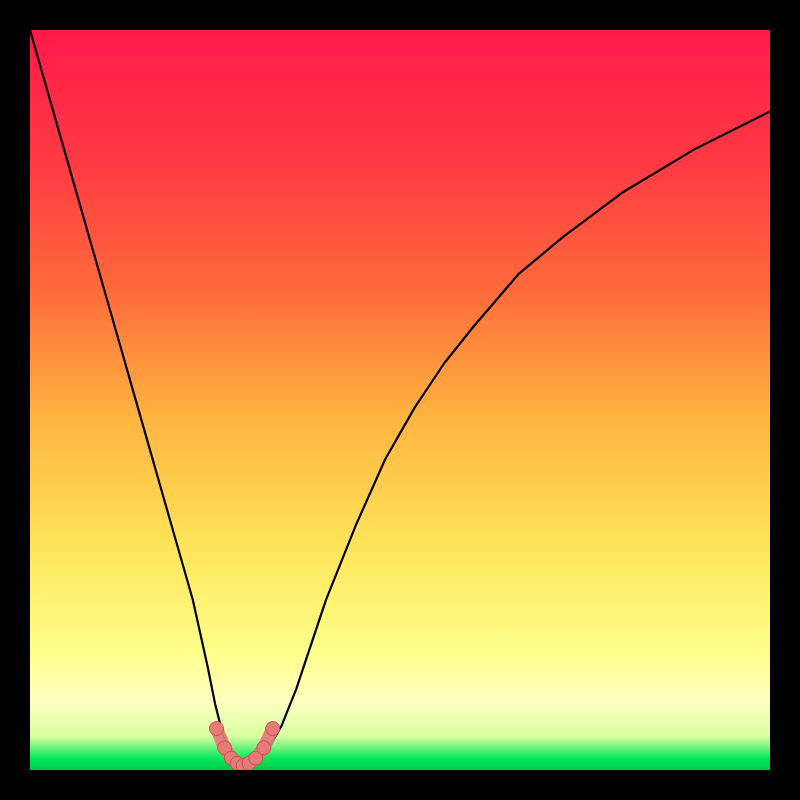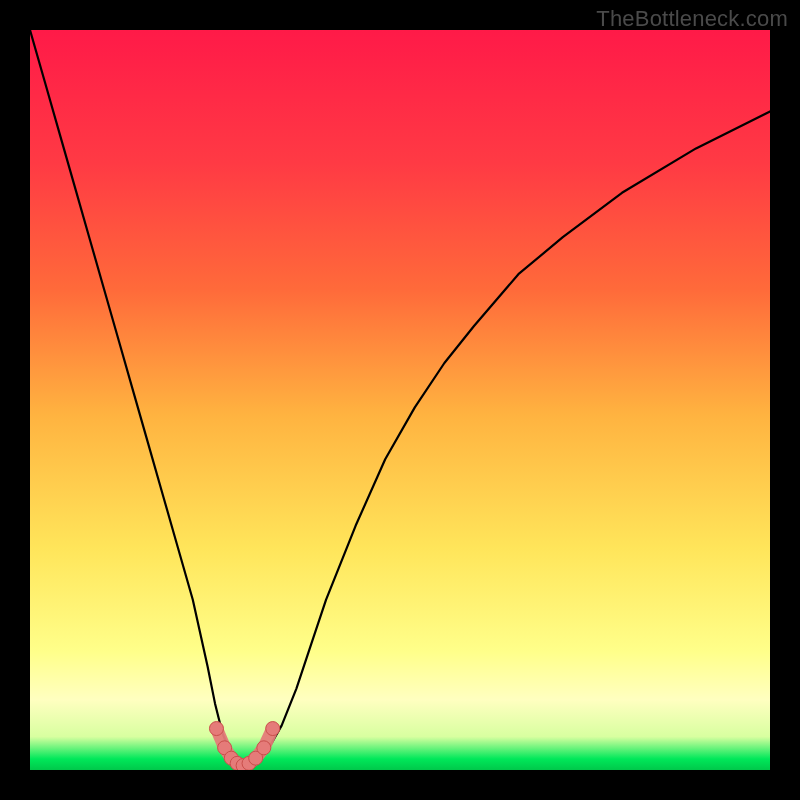--- a/index.html
+++ b/index.html
@@ -5,21 +5,20 @@
 html,body{margin:0;padding:0;width:800px;height:800px;overflow:hidden;background:#000;font-family:Arial,Helvetica,sans-serif}
 .wrap{position:relative;width:800px;height:800px}
 .plot{position:absolute;left:30px;top:30px;width:740px;height:740px}
 .watermark{position:absolute;top:6px;right:12px;color:#4a4a4a;font-size:22px;letter-spacing:.2px}
 svg{display:block}
 </style>
 </head>
 <body>
 
 <div class="wrap">
-  <div class="watermark">TheBottleneck.com</div>
   <div class="plot">
     <svg id="svg" width="740" height="740" viewBox="0 0 740 740">
         <defs>
           <linearGradient id="bg-grad" x1="0" y1="0" x2="0" y2="1">
             <stop offset="0" stop-color="#ff1a48"></stop>
             <stop offset="0.18" stop-color="#ff3a44"></stop>
             <stop offset="0.35" stop-color="#ff6a3a"></stop>
             <stop offset="0.52" stop-color="#ffb340"></stop>
             <stop offset="0.7" stop-color="#ffe55a"></stop>
             <stop offset="0.84" stop-color="#ffff8a"></stop>

